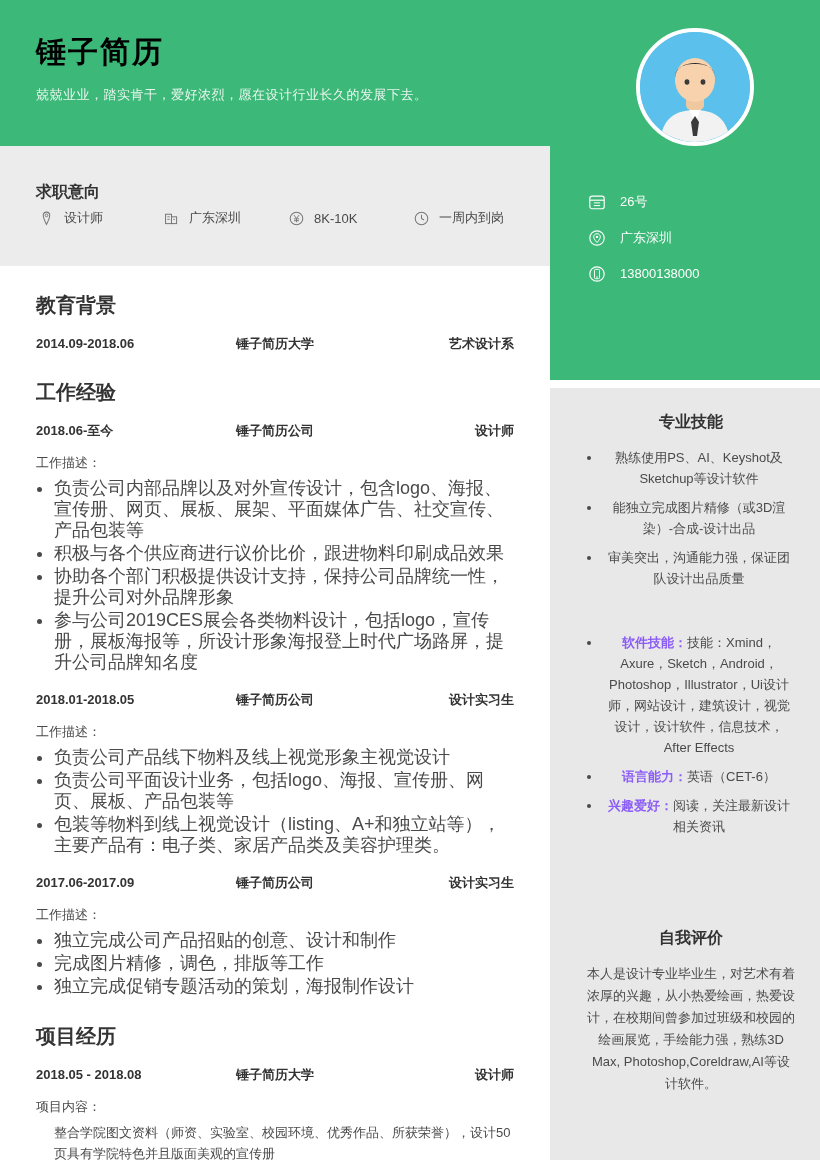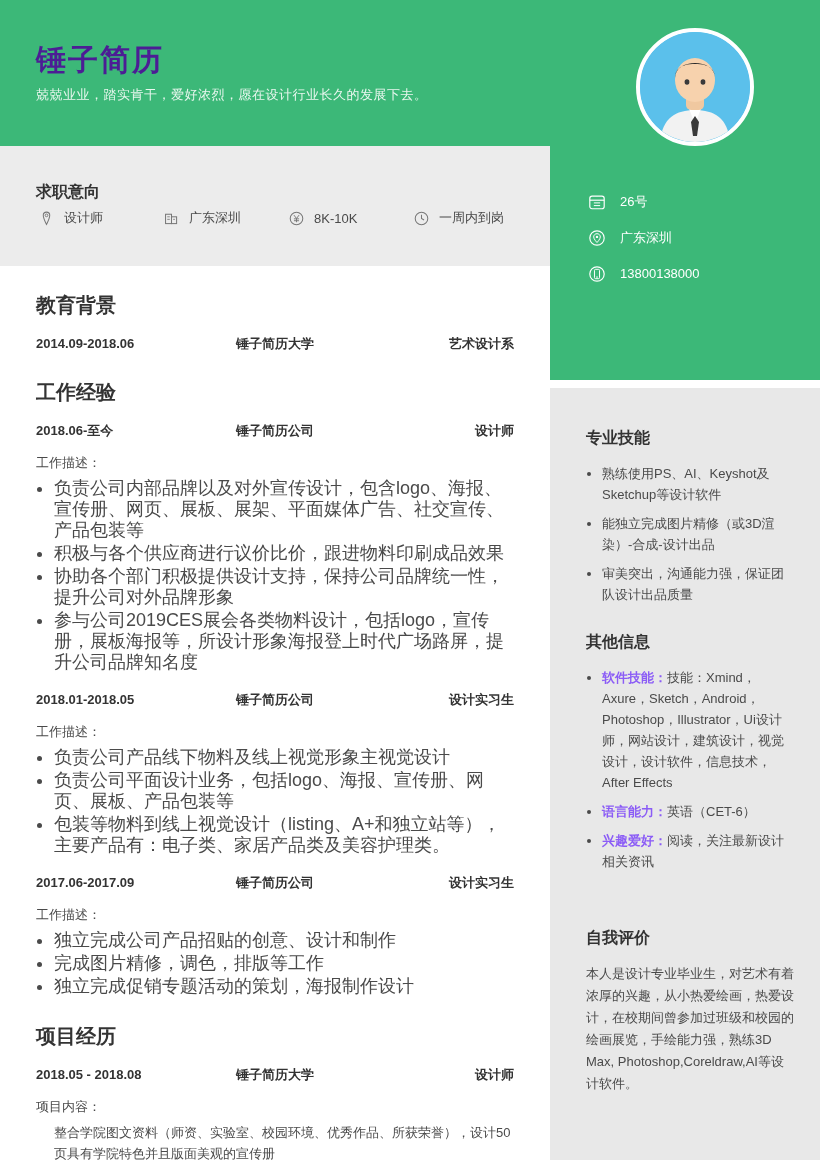--- a/index.html
+++ b/index.html
@@ -14,31 +14,31 @@
     position: relative;
   }
   .page { position: relative; width: 820px; height: 1160px; }
 
   
   .header {
     position: absolute; left:0; top:0; width: 820px; height: 146px;
     background: #3cb878;
   }
   .header-name {
-    position: absolute; left: 36px; top: 40px;
-    font-size: 30px; color: #4c1d95; font-weight: bold; letter-spacing: 2px;
+    position: absolute; left: 36px; top: 32px;
+    font-size: 30px; color: #000000; font-weight: bold; letter-spacing: 2px;
   }
   .header-tagline {
     position: absolute; left: 36px; top: 86px;
     font-size: 13px; color: #e9f7ef; letter-spacing: .5px; text-align: right;
   }
 
   
   .right-col {
-    position: absolute; left: 550px; top: 0; width: 270px; height: 963px;
+    position: absolute; left: 550px; top: 0; width: 270px; height: 963px; text-align: center;
   }
   .right-top {
     position: absolute; left:0; top:0; width: 270px; height: 380px;
     background: #3cb878;
   }
   .right-bottom {
     position: absolute; left:0; top: 388px; width: 270px; height: 772px;
     background: #e8e8e8;
   }
   .avatar {
@@ -165,31 +165,30 @@
           <svg width="18" height="18" viewBox="0 0 20 20">
               <circle cx="10" cy="10" r="8" fill="none" stroke="#fff" stroke-width="1.3"></circle>
               <rect x="7.2" y="4.8" width="5.6" height="10.4" rx="1.2" fill="none" stroke="#fff" stroke-width="1.1"></rect>
               <line x1="9" y1="13.4" x2="11" y2="13.4" stroke="#fff" stroke-width="1.1"></line>
             </svg>
         </span>
         <span class="ctext">13800138000</span>
       </div>
     </div>
 
-    <div class="right-block" id="skills-block" style="top:428px;">
+    <div class="right-block" id="skills-block" style="top:412px;">
       <div class="rt-section-title">专业技能</div>
       <ul class="rlist">
         <li>熟练使用PS、AI、Keyshot及Sketchup等设计软件</li>
         <li>能独立完成图片精修（或3D渲染）-合成-设计出品</li>
         <li>审美突出，沟通能力强，保证团队设计出品质量</li>
       </ul>
     </div>
 
     <div class="right-block" id="other-block" style="top:632px;">
-      <div class="rt-section-title">其他信息</div>
       <ul class="rlist">
         <li><b>软件技能：</b><span>技能：Xmind，Axure，Sketch，Android，Photoshop，Illustrator，Ui设计师，网站设计，建筑设计，视觉设计，设计软件，信息技术，After Effects</span></li>
         <li><b>语言能力：</b><span>英语（CET-6）</span></li>
         <li><b>兴趣爱好：</b><span>阅读，关注最新设计相关资讯</span></li>
       </ul>
     </div>
 
     <div class="right-block" id="self-block" style="top:928px;">
       <div class="rt-section-title">自我评价</div>
       <div class="self-text">本人是设计专业毕业生，对艺术有着浓厚的兴趣，从小热爱绘画，热爱设计，在校期间曾参加过班级和校园的绘画展览，手绘能力强，熟练3D Max, Photoshop,Coreldraw,AI等设计软件。</div>

